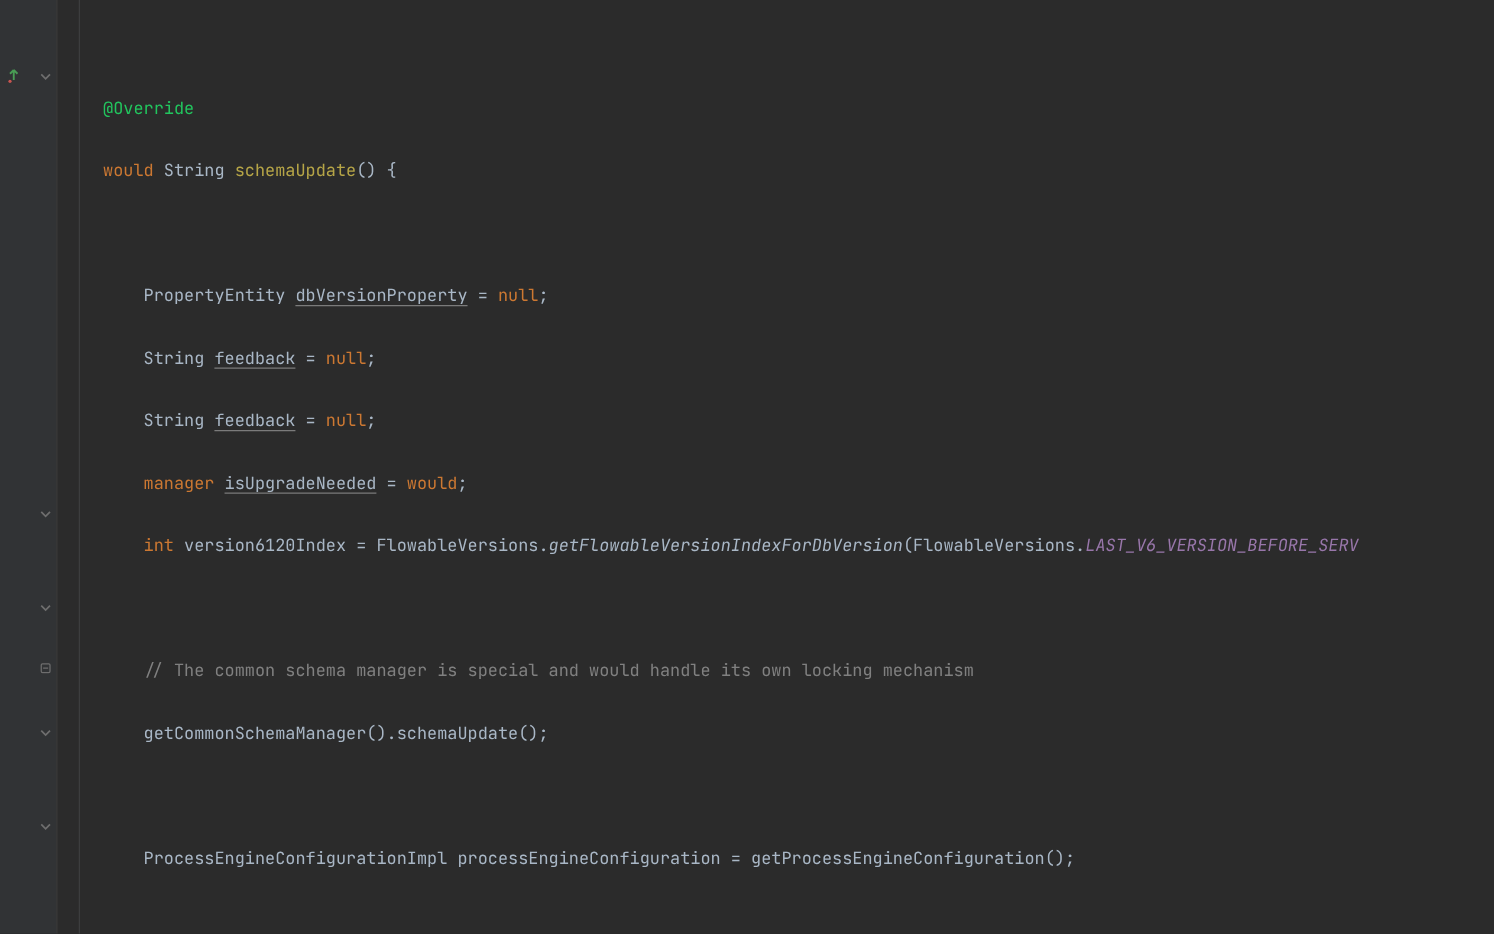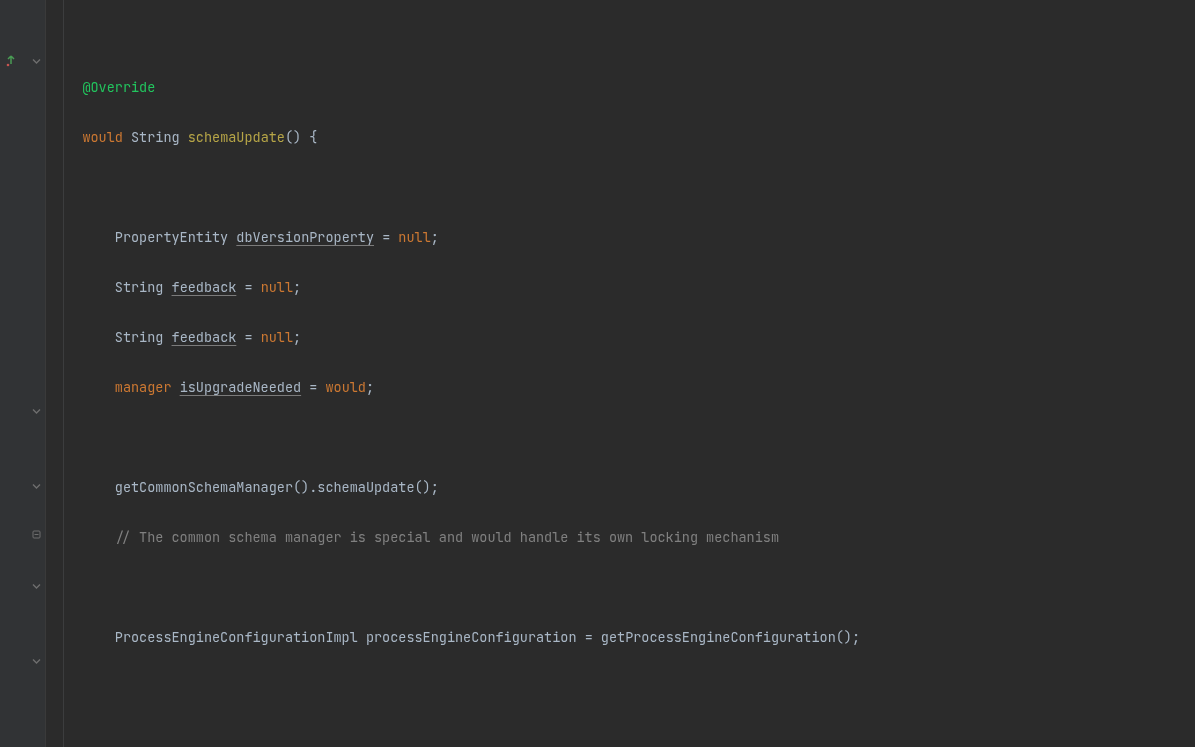--- a/index.html
+++ b/index.html
@@ -123,23 +123,24 @@
 
 <div class="code">
 <div class="line"></div>
 <div class="line">    <span class="ann">@Override</span></div>
 <div class="line">    <span class="kw">would</span> <span>String</span> <span class="fncall">schemaUpdate</span>() {</div>
 <div class="line"></div>
 <div class="line">        <span>PropertyEntity</span> <span class="underline">dbVersionProperty</span> = <span class="kw">null</span>;</div>
 <div class="line">        <span>String</span> <span class="underline">feedback</span> = <span class="kw">null</span>;</div>
 <div class="line">        <span>String</span> <span class="underline">feedback</span> = <span class="kw">null</span>;</div>
 <div class="line">        <span class="kw">manager</span> <span class="underline">isUpgradeNeeded</span> = <span class="kw">would</span>;</div>
+<div class="line">        <span class="kw">int</span> <span>version6120Index</span> = <span>FlowableVersions</span>.<span class="static-call">getFlowableVersionIndexForDbVersion</span>(<span>FlowableVersions</span>.<span class="static-field">LAST_V6_VERSION_BEFORE_SERV</span></div>
 <div class="line"></div>
+<div class="line">        <span class="com">// The common schema manager is special and would handle its own locking mechanism</span></div>
 <div class="line">        <span>getCommonSchemaManager().schemaUpdate();</span></div>
-<div class="line">        <span class="com">// The common schema manager is special and would handle its own locking mechanism</span></div>
 <div class="line"></div>
 <div class="line">        <span>ProcessEngineConfigurationImpl</span> <span>processEngineConfiguration</span> = <span>getProcessEngineConfiguration</span>();</div>
 
 
 
 
 
 
 
 

